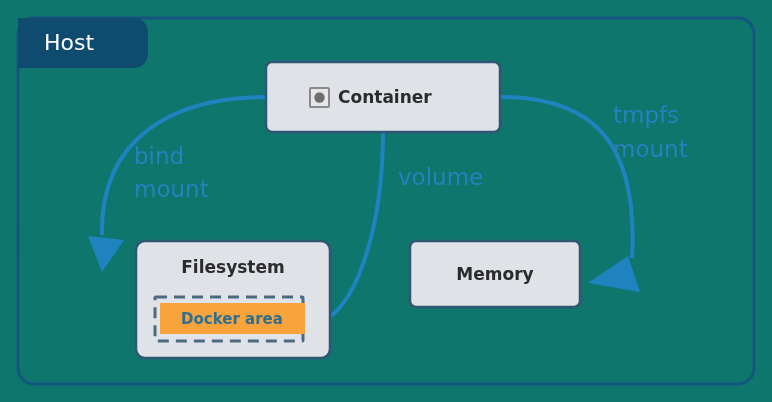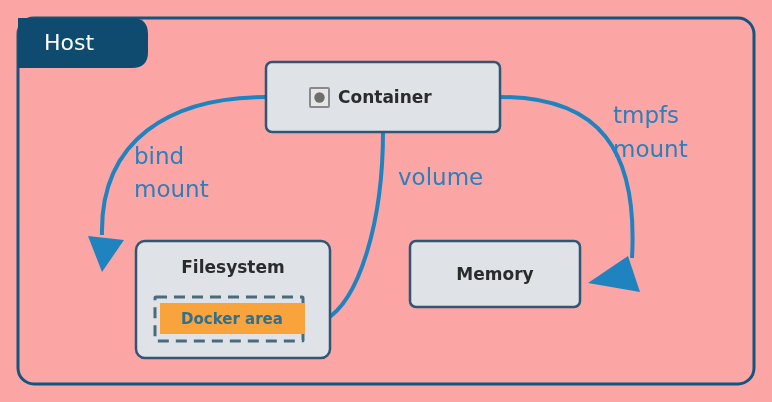--- a/index.html
+++ b/index.html
@@ -8,21 +8,21 @@
     padding: 0;
     background: #ffffff;
   }
   body {
     font-family: "DejaVu Sans", "Liberation Sans", sans-serif;
   }
   #canvas {
     position: relative;
     width: 772px;
     height: 402px;
-    background: #fca5a5;
+    background: #0f766e;
     overflow: hidden;
   }
   #diagram-svg {
     position: absolute;
     top: 0;
     left: 0;
     width: 772px;
     height: 402px;
   }
   .node-label {

